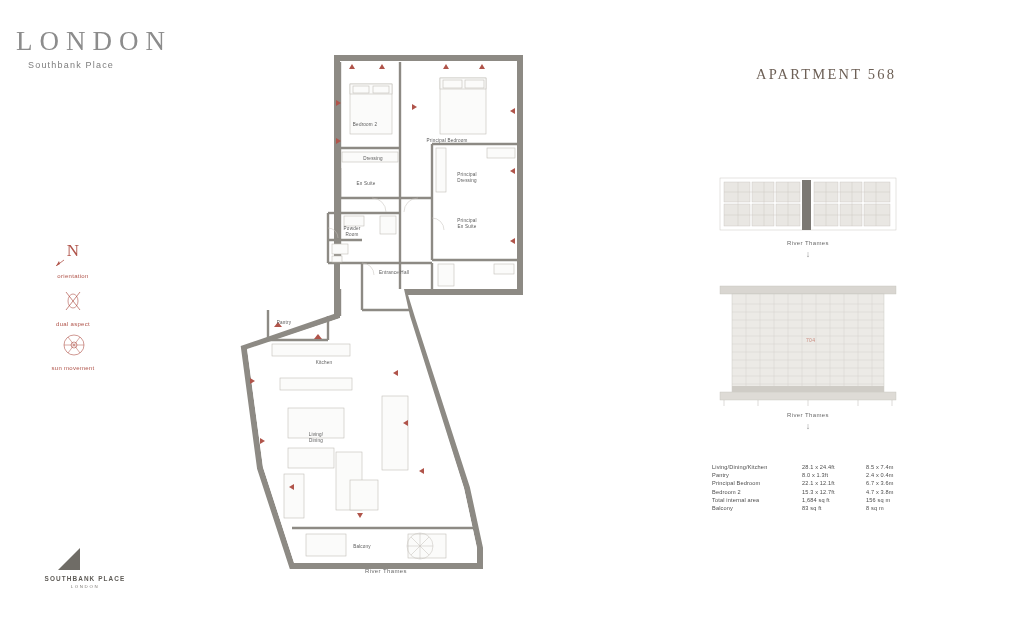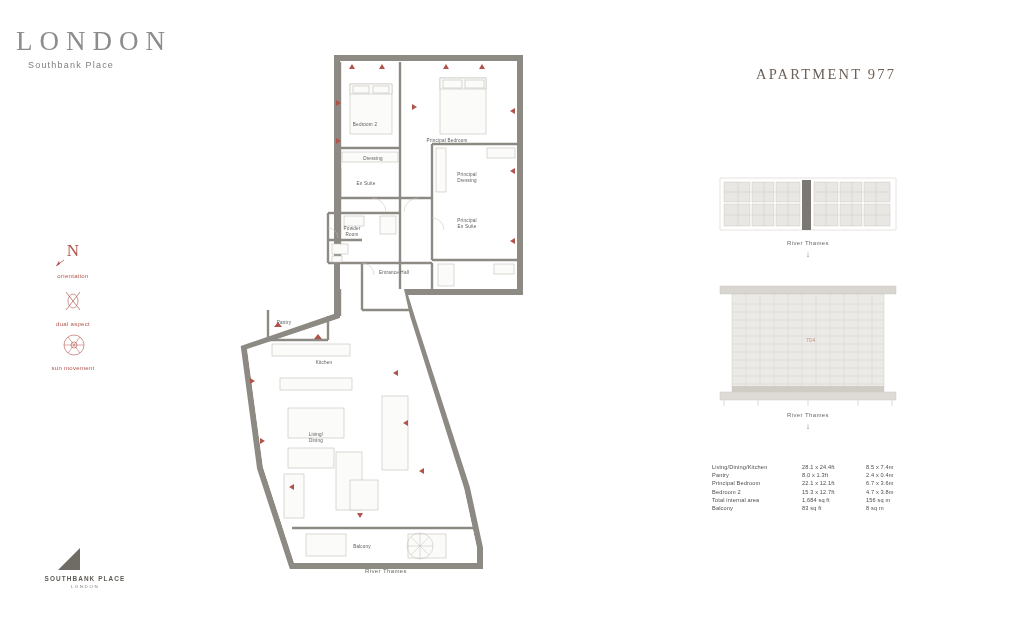--- a/index.html
+++ b/index.html
@@ -109,21 +109,21 @@
     margin-top:1.5px;text-align:center;
     font-size:4.4px;letter-spacing:1.6px;color:#7d7a75;
   }
 </style>
 </head>
 <body>
 
 <div class="abs" id="brand-seven">LONDON</div>
 <div class="abs" id="brand-sub">Southbank Place</div>
 
-<div class="abs" id="apartment-title">APARTMENT 977</div>
+<div class="abs" id="apartment-title">APARTMENT 568</div>
 
 <div class="abs legend-item" id="legend-north">
   <svg width="90" height="26">
     <text x="45" y="16" fill="#b0544a" font-family="Liberation Serif, serif" font-size="17" text-anchor="middle">N</text>
     <line x1="36" y1="20" x2="28" y2="26" stroke="#b0544a" stroke-width="0.8"></line>
     <polygon points="28,26 32,24 31,21" fill="#b0544a"></polygon>
   </svg>
   <div class="legend-label">orientation</div>
 </div>
 

